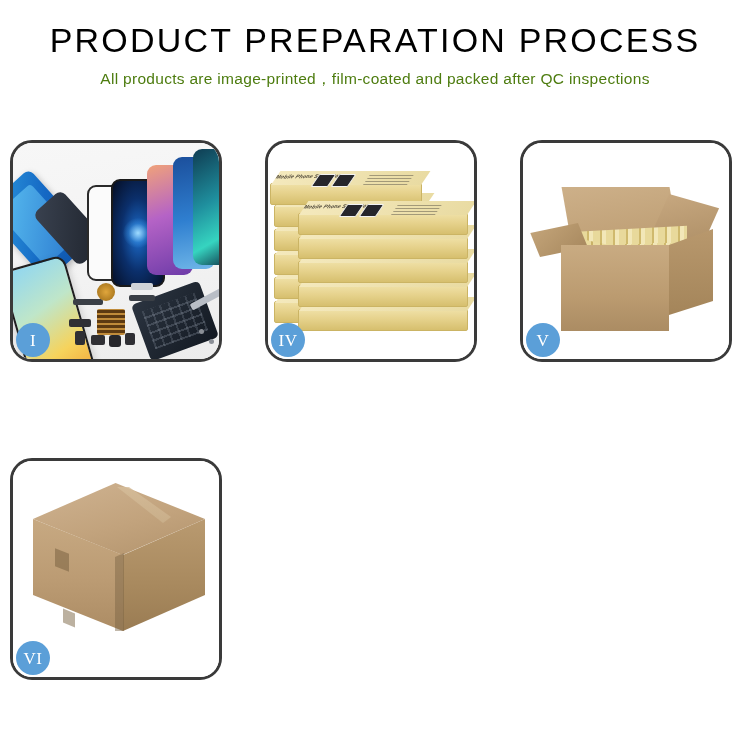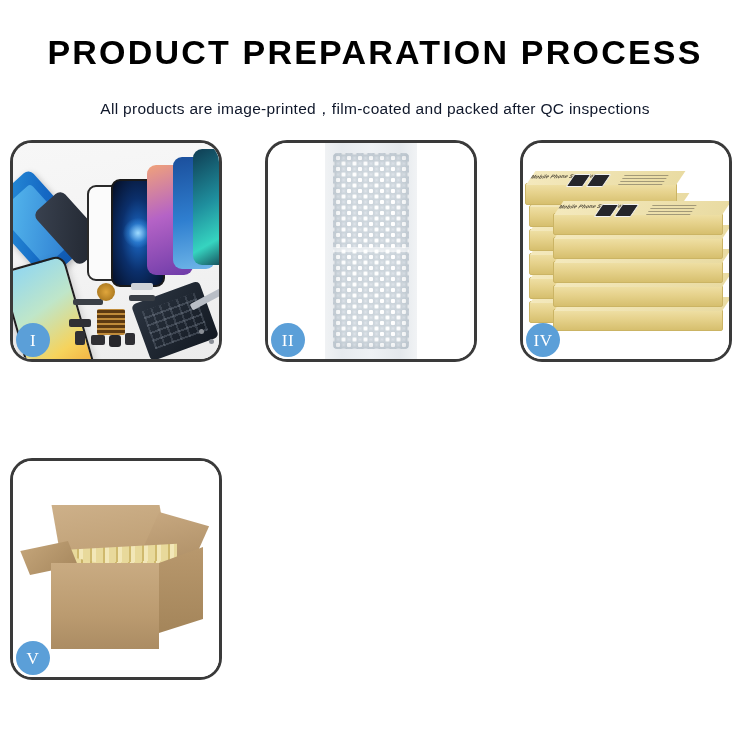--- a/index.html
+++ b/index.html
@@ -7,28 +7,28 @@
     width:750px;height:750px;
     background:#ffffff;
     font-family:"Liberation Sans", sans-serif;
     overflow:hidden;
   }
   .page{position:relative;width:750px;height:750px;}
 
   
   .header{position:absolute;left:0;top:0;width:750px;text-align:center;}
   .title{
-    margin:0;padding-top:32px;
-    font-size:34px;font-weight:700;color:#000000;
+    margin:0;padding-top:20px;
+    font-size:34px;font-weight:400;color:#000000;
     letter-spacing:2.2px;line-height:40px;
     white-space:nowrap;
   }
   .subtitle{
-    margin:18px;padding-top:9px;
-    font-size:15.5px;font-weight:400;color:#0f172a;
+    margin:0;padding-top:9px;
+    font-size:15.5px;font-weight:400;color:#4d7c0f;
     letter-spacing:.3px;line-height:20px;white-space:nowrap;
   }
 
   
   .grid{
     position:absolute;left:10px;top:140px;
     width:732px;
     display:grid;
     grid-template-columns:212px 212px 212px;
     grid-template-rows:222px 222px;
@@ -356,27 +356,20 @@
         <span class="part f6"></span>
         <span class="part btn1"></span>
         <span class="part btn2"></span>
         <span class="part scr1"></span>
         <span class="part scr2"></span>
         <span class="part twz"></span>
       </div>
       <span class="badge">I</span>
     </div>
 
-    <div class="panel">
-      <div class="photo p2">
-        <span class="wrapsleeve"></span>
-        <span class="bubbles"></span>
-      </div>
-      <span class="badge">II</span>
-    </div>
 
 
     <div class="panel">
       <div class="photo p4">
         <div class="stack">
           <div class="bx b5">
               <span class="topface"></span>
             </div>
           <div class="bx b4">
               <span class="topface"></span>
@@ -431,15 +424,29 @@
           <span class="cv-goods2"></span>
           <span class="cv-rim"></span>
           <span class="cv-flapleft"></span>
           <span class="cv-side"></span>
           <span class="cv-front"></span>
         </div>
       </div>
       <span class="badge">V</span>
     </div>
 
+    <div class="panel">
+      <div class="photo p6">
+        <div class="cartonS">
+          <span class="cs-top"></span>
+          <span class="cs-tape"></span>
+          <span class="cs-front"></span>
+          <span class="cs-side"></span>
+          <span class="cs-seam"></span>
+          <span class="cs-nick1"></span>
+          <span class="cs-nick2"></span>
+        </div>
+      </div>
+      <span class="badge">VI</span>
+    </div>
 
   </div>
 </div>
 
 </body></html>

